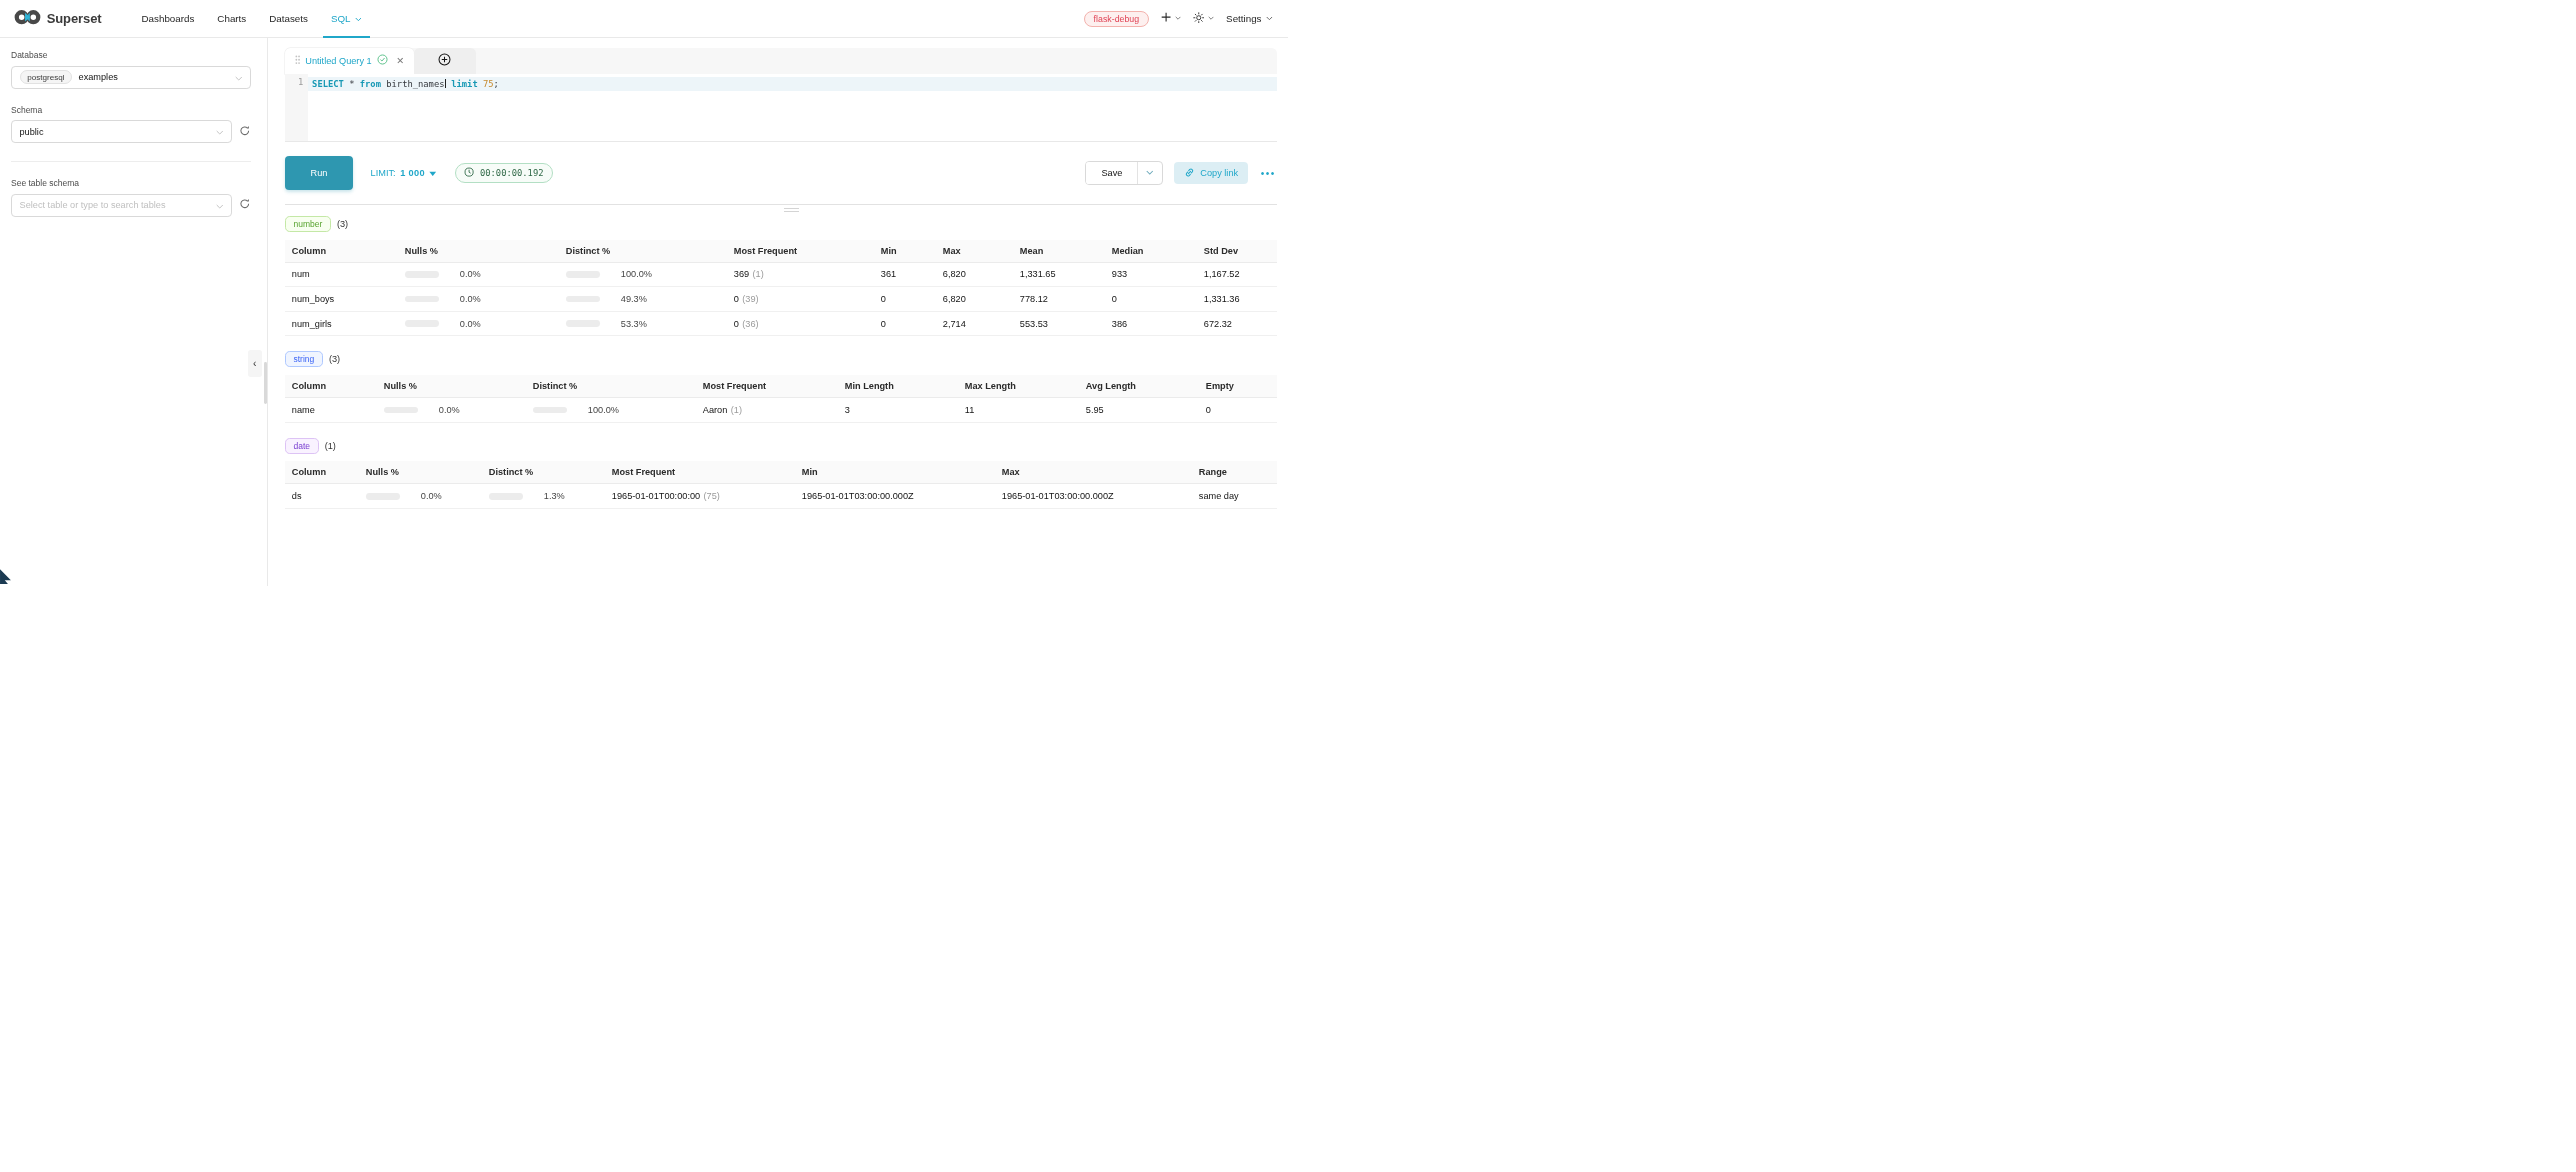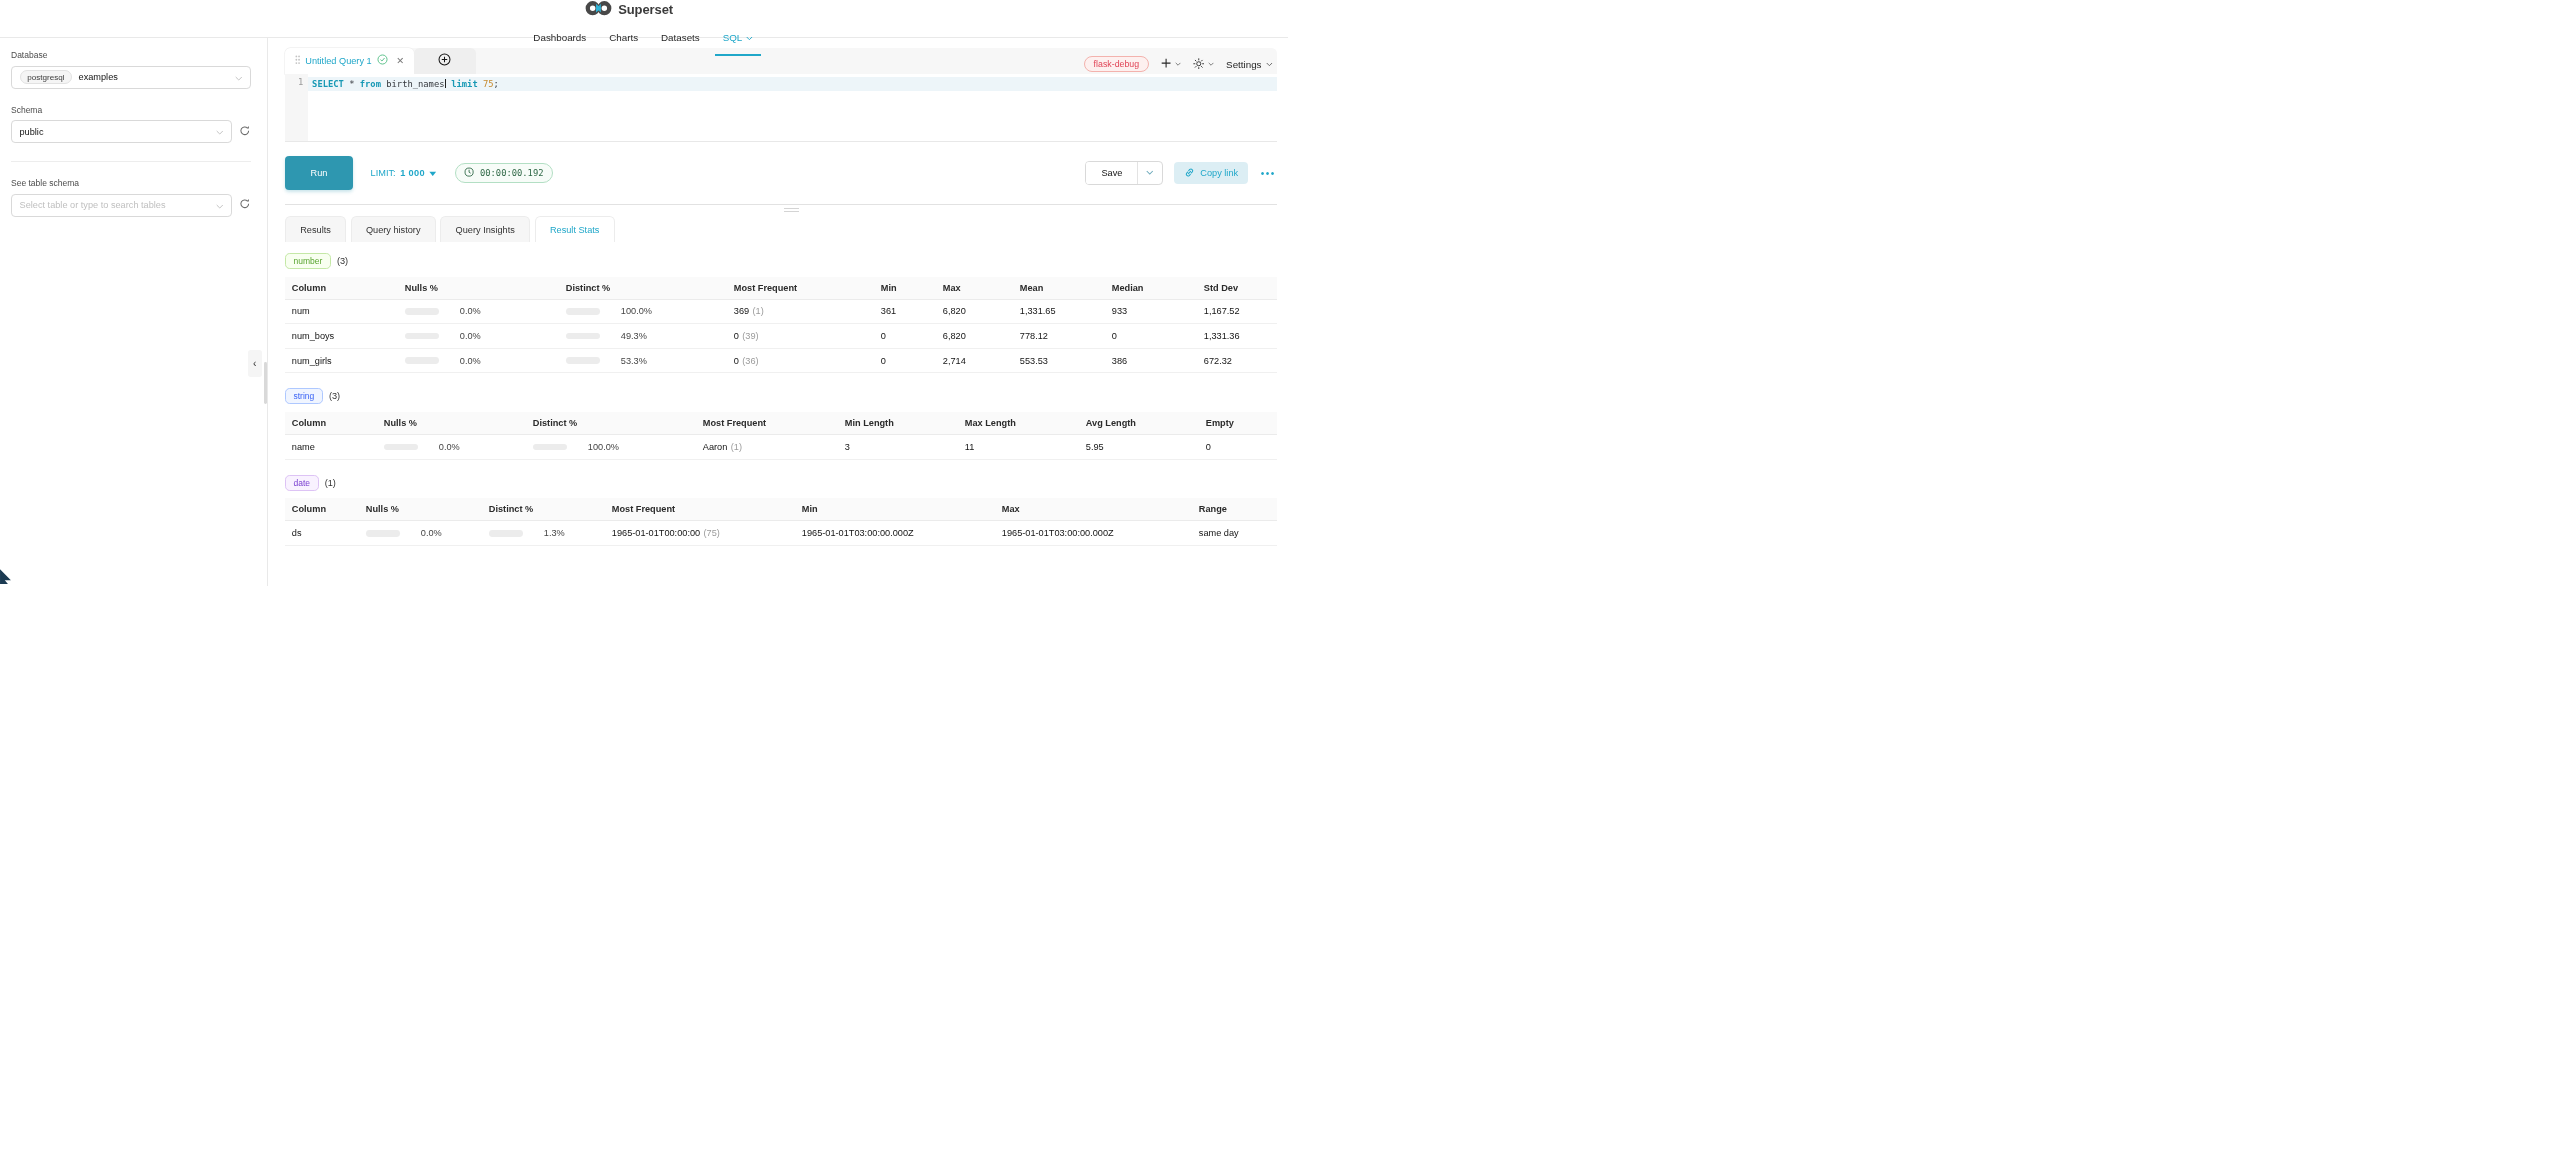--- a/index.html
+++ b/index.html
@@ -1,21 +1,21 @@
 <!DOCTYPE html>
 <html style="font-size:11px"><head>
 <meta charset="utf-8">
 <style>
   * { box-sizing: border-box; margin: 0; padding: 0; }
   html,body { background:#fff; }
   body { font-family: "Liberation Sans", sans-serif; color:#141414; }
   .app { position:relative; width:1288px; height:586px; overflow:hidden; background:#fff; }
 
   
-  .topnav { height:38px; display:flex; align-items:center; padding:0 15px 0 13.6px; border-bottom:0.7px solid #e9e9e9; background:#fff; position:relative; z-index:5;flex-direction:column; }
+  .topnav { height:38px; display:flex; align-items:center; padding:0 15px 0 13.6px; border-bottom:0.7px solid #e9e9e9; background:#fff; position:relative; z-index:5; }
   .brand { display:flex; align-items:center; gap:6.1px; margin-right:28.5px; }
   .brand-name { font-size:13px; font-weight:bold; letter-spacing:-0.1px; color:#3b3b3b; }
   .nav-items { display:flex; align-items:center; height:38px; }
   .nav-item { position:relative; height:38px; display:flex; align-items:center; gap:4.1px; padding:0 11.5px; font-size:9.8px; color:#262626; cursor:pointer; }
   .nav-item.active { color:#20a7c9; }
   .nav-item.active .indicator { position:absolute; left:3.4px; right:3.4px; bottom:0; height:2px; background:#20a7c9; }
   .nav-right { margin-left:auto; display:flex; align-items:center; gap:12.2px; }
   .env-tag { font-size:8.8px; color:#e04355; background:#fdf0ef; border:0.7px solid #f3b2ad; border-radius:8.8px; padding:2px 8.8px; }
   .icon-btn { display:flex; align-items:center; gap:3.4px; cursor:pointer; }
   .settings { display:flex; align-items:center; gap:4.7px; font-size:9.8px; color:#262626; cursor:pointer; }
@@ -316,34 +316,20 @@
         </div>
       </div>
 
       <div class="splitter">
         <div class="split-handle">
             <i></i>
             <i></i>
           </div>
       </div>
 
-      <div class="result-tabs">
-        <div class="rtab">
-            <span>Results</span>
-          </div>
-        <div class="rtab">
-            <span>Query history</span>
-          </div>
-        <div class="rtab">
-            <span>Query Insights</span>
-          </div>
-        <div class="rtab active">
-            <span>Result Stats</span>
-          </div>
-      </div>
 
       <div class="stats-panel" id="stats-sections">
           <section class="stats-section">
             <div class="badge-row">
               <span class="type-badge badge-green">number</span>
               <span class="type-count">(3)</span>
             </div>
             <table class="stats-table">
               <colgroup>
                 <col style="width: 113px;">

